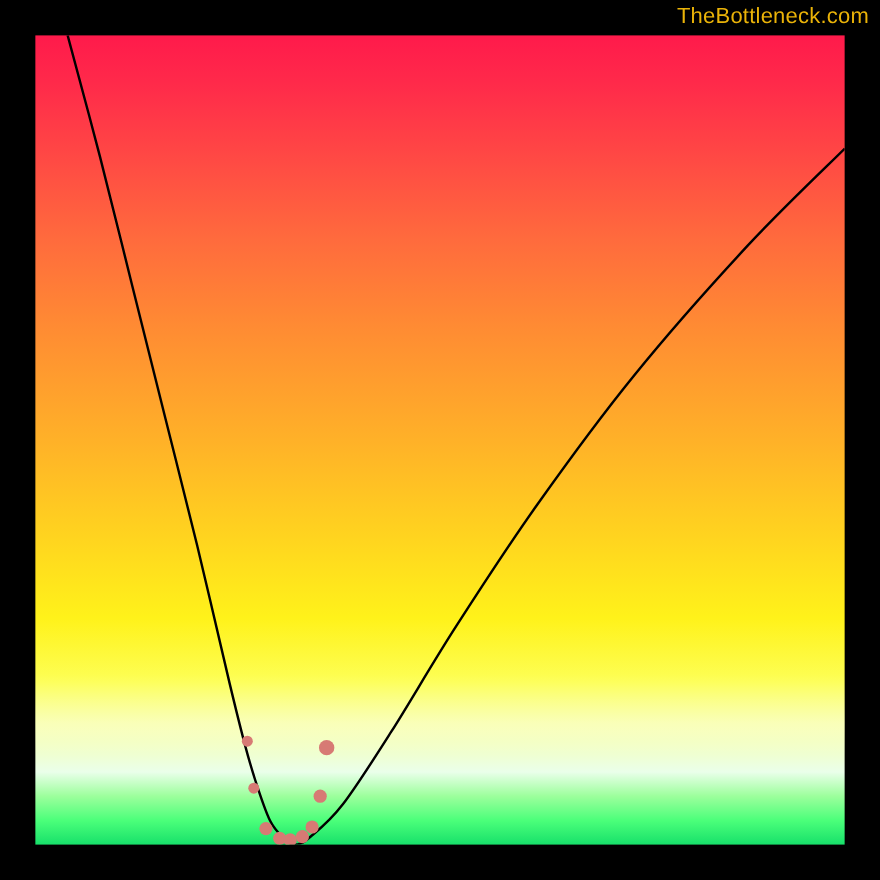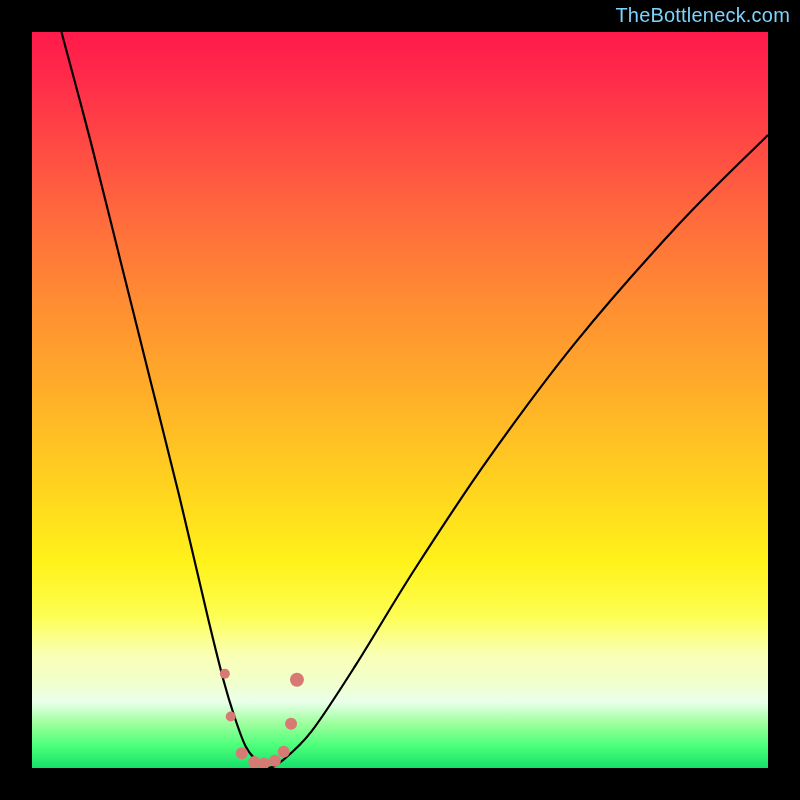--- a/index.html
+++ b/index.html
@@ -14,21 +14,21 @@
   .stage {
     position: relative;
     width: 800px;
     height: 800px;
     background: #000;
   }
   .watermark {
     position: absolute;
     top: 4px;
     right: 10px;
-    color: #7dd3fc;
+    color: #eab308;
     font-size: 20px;
     font-weight: 500;
     letter-spacing: 0.2px;
     z-index: 10;
   }
   .plot {
     position: absolute;
     left: 32px;
     top: 32px;
     width: 736px;

